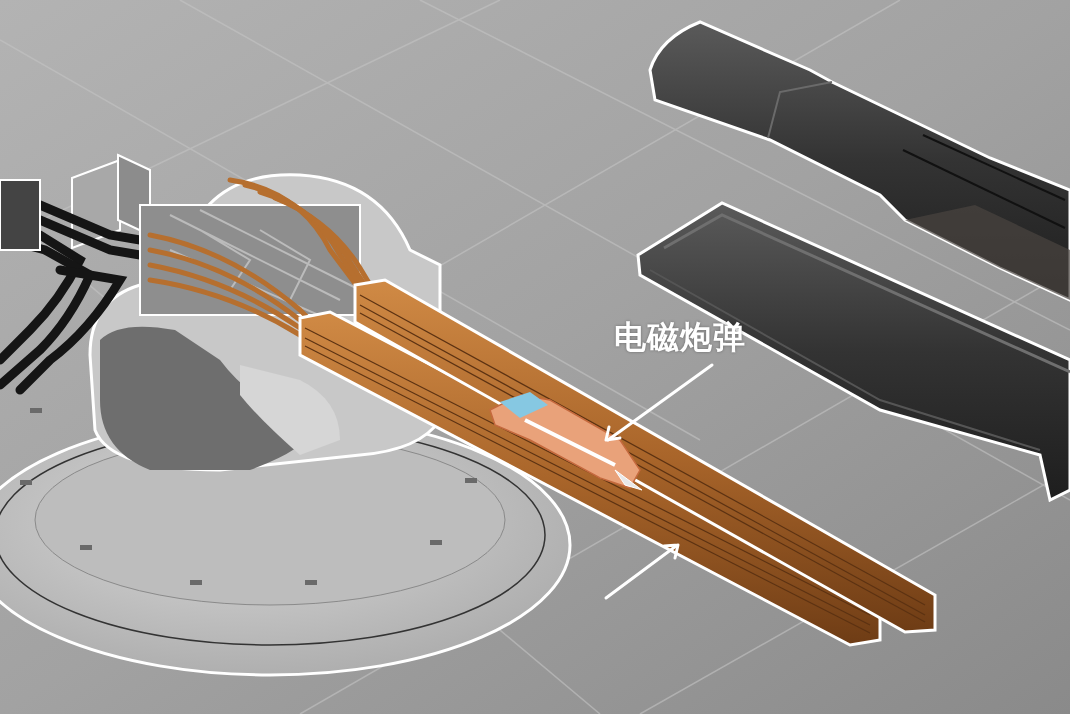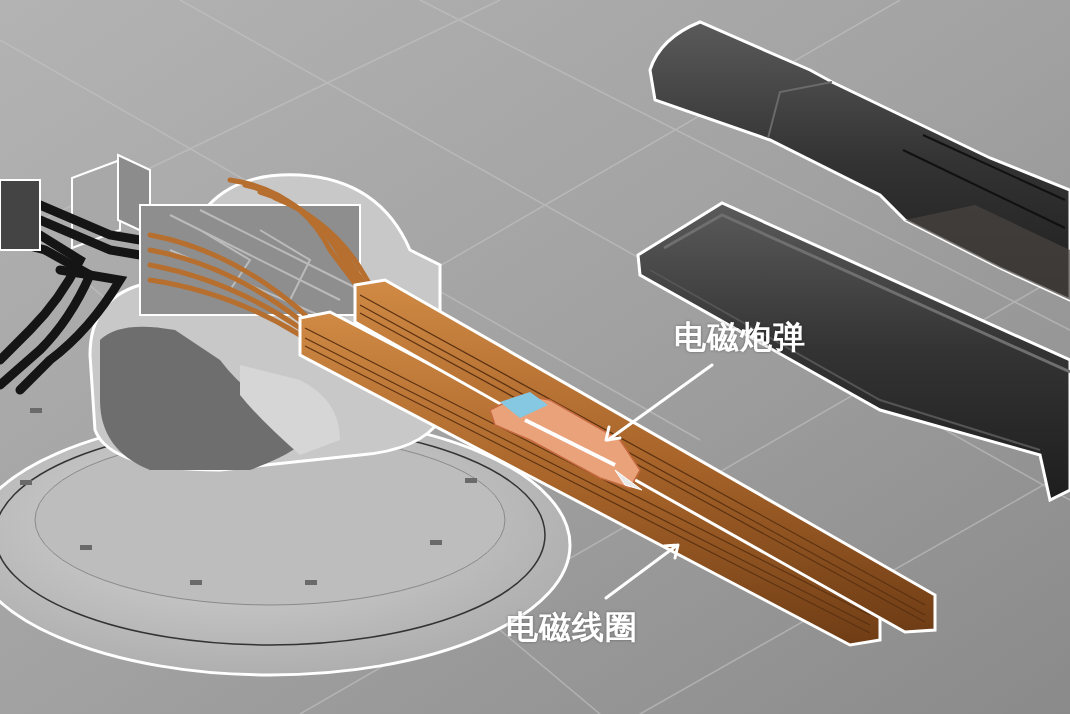--- a/index.html
+++ b/index.html
@@ -9,21 +9,21 @@
   .label {
     position: absolute;
     color: #ffffff;
     font-family: "DejaVu Sans", sans-serif;
     font-weight: bold;
     font-size: 32px;
     letter-spacing: 1px;
     text-shadow: 0 0 3px rgba(0,0,0,0.35);
     white-space: nowrap;
   }
-  .label-projectile { left: 674px; top: 316px; }
+  .label-projectile { left: 614px; top: 316px; }
   .label-coil { left: 506px; top: 606px; }
 </style>
 </head>
 <body>
 
 <div class="stage">
   <svg class="scene" viewBox="0 0 1070 714">
     <defs>
       <linearGradient id="bg" x1="0" y1="0" x2="1" y2="1">
         <stop offset="0" stop-color="#b3b3b3"></stop>
@@ -149,14 +149,13 @@
 
     <g stroke="#fff" stroke-width="3" fill="none" stroke-linecap="round">
       <line x1="712" y1="365" x2="608" y2="440"></line>
       <path d="M606,440 L620,438 M606,440 L609,427"></path>
       <line x1="606" y1="598" x2="676" y2="546"></line>
       <path d="M678,545 L664,546 M678,545 L675,558"></path>
     </g>
   </svg>
 
   <div class="label label-projectile">电磁炮弹</div>
-  <div class="label label-coil">电磁线圈</div>
 </div>
 
 </body></html>

